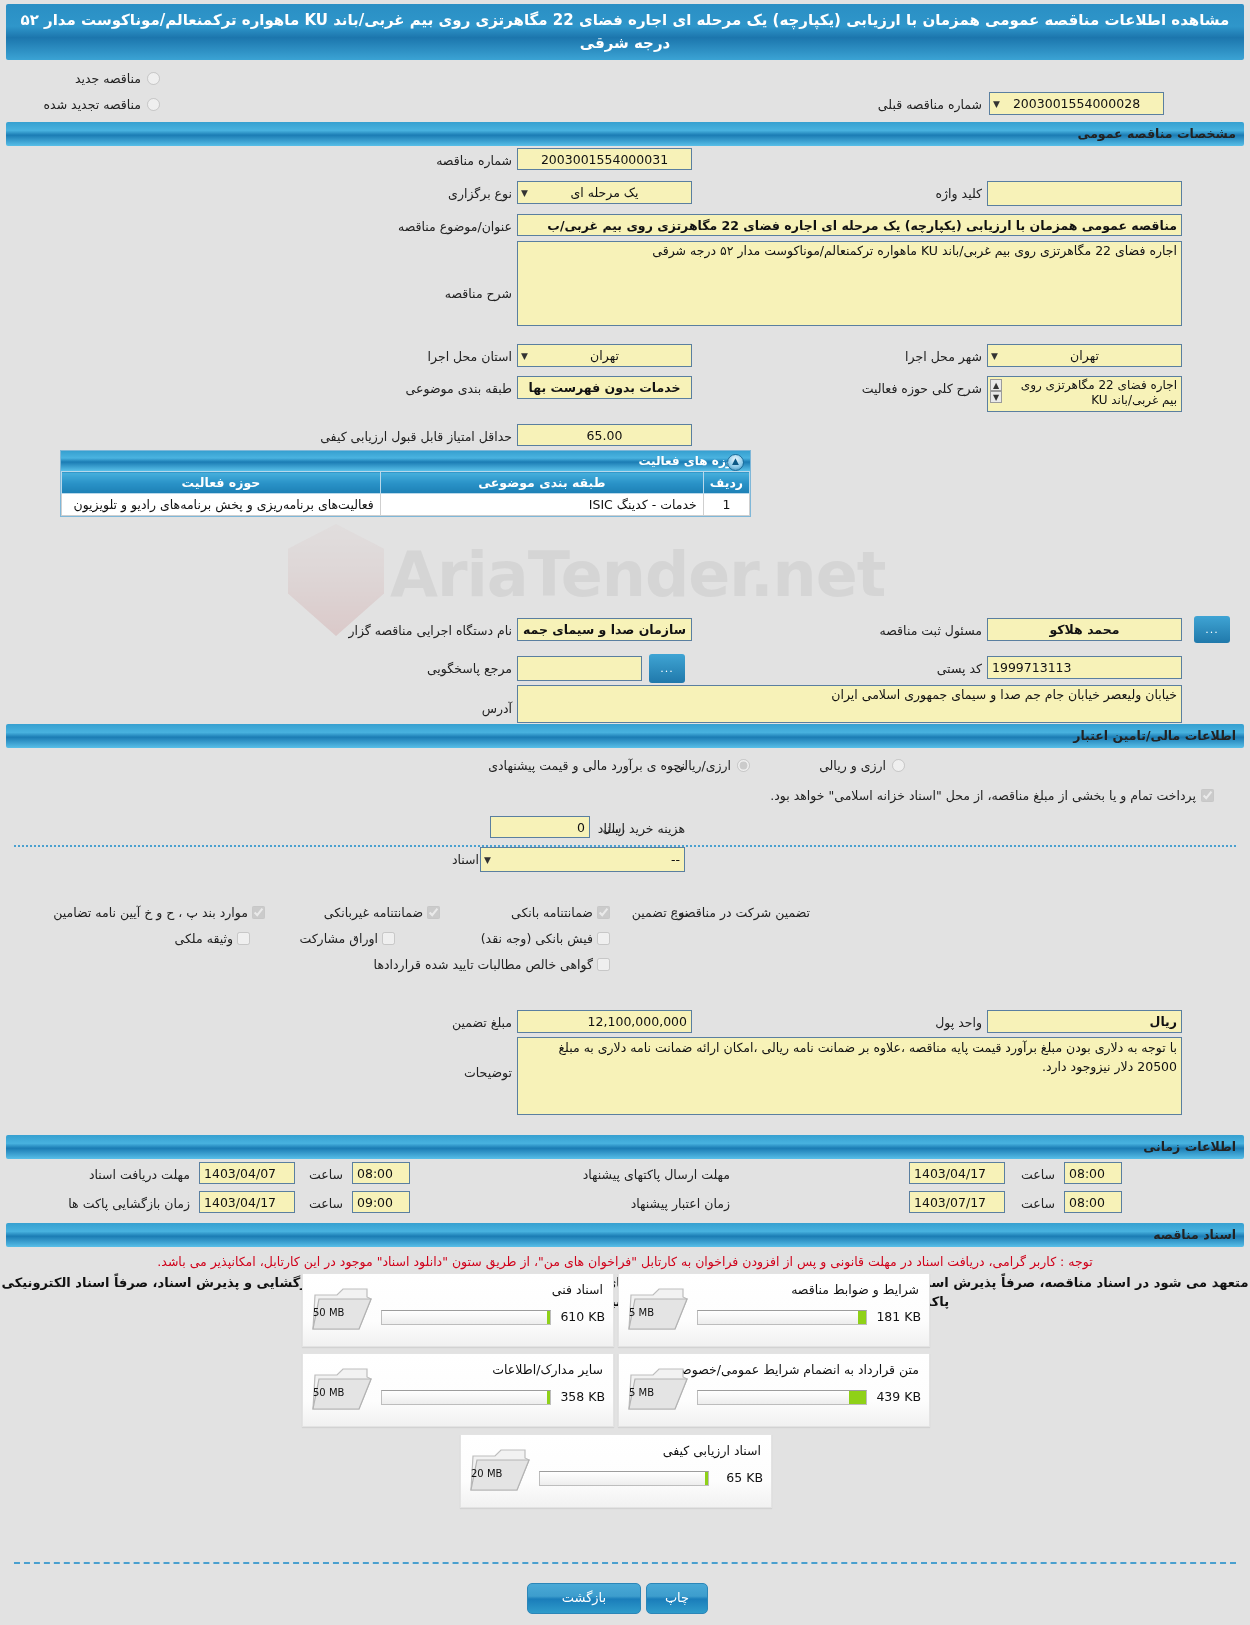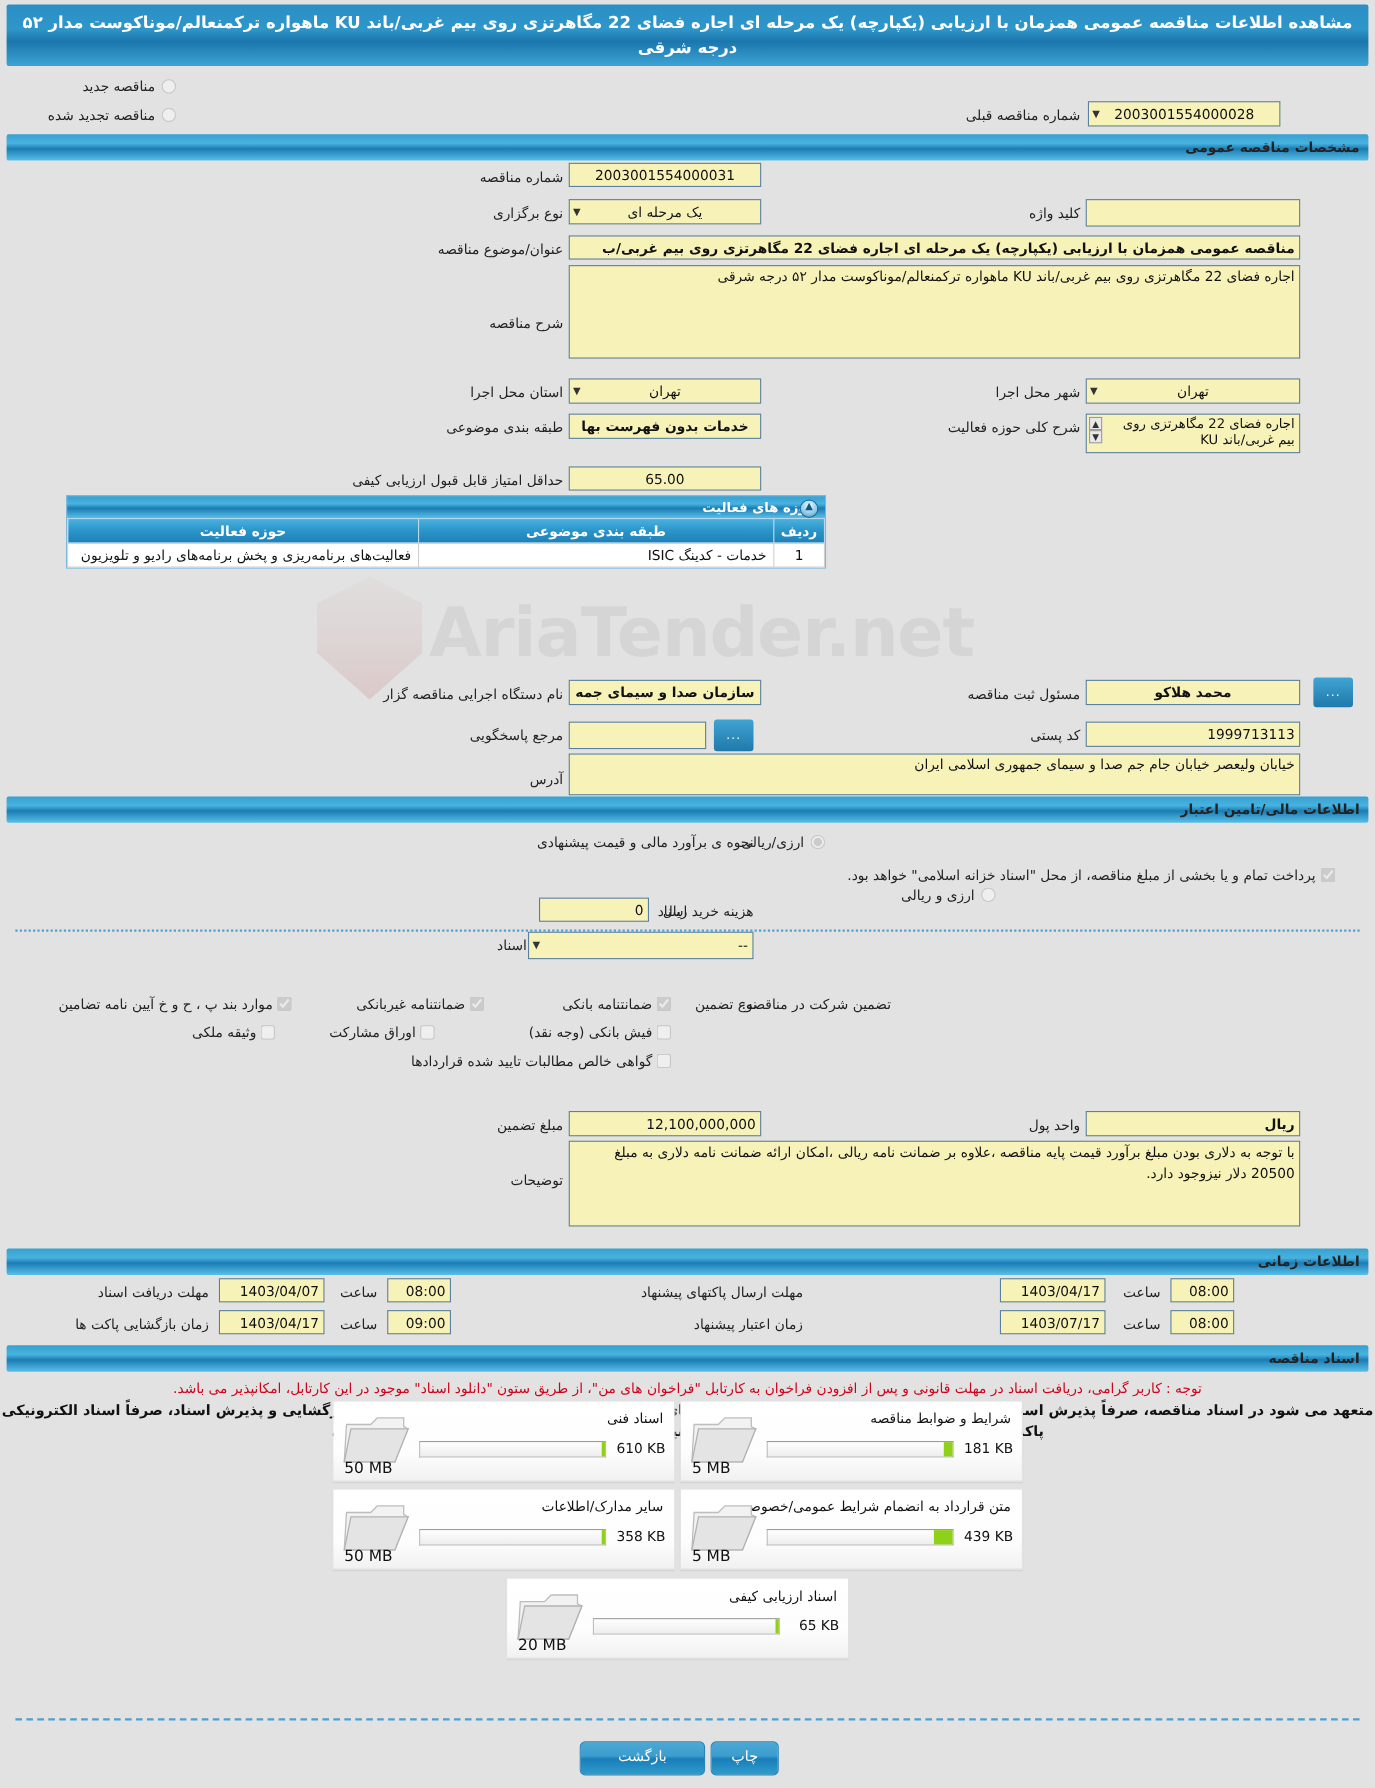--- a/index.html
+++ b/index.html
@@ -78,21 +78,21 @@
     box-sizing:border-box;
     font-family:"DejaVu Sans","Liberation Sans",sans-serif;
     font-size:12.5px;
     color:#111;
     padding:1px 4px;
     direction:rtl;
     text-align:right;
   }
   .box.center{text-align:center;}
   .box.bold{font-weight:bold;}
-  .box.num{direction:ltr;text-align:right;}
+  .box.num{direction:ltr;text-align:left;}
   .sel{position:relative;}
   .sel .caret{
     position:absolute;left:3px;top:50%;transform:translateY(-50%);
     font-size:9px;color:#333;
   }
   .spin{position:absolute;left:2px;top:2px;width:12px;height:26px;}
   .spin div{
     width:12px;height:12px;line-height:11px;text-align:center;font-size:8px;
     background:#e9e9e9;border:1px solid #9b9b9b;color:#333;box-sizing:border-box;
   }
@@ -169,21 +169,21 @@
     background:linear-gradient(180deg,#ffffff 0%,#ededed 100%);
     border:1px solid #bdbdbd;border-top-color:#9d9d9d;
   }
   .fcard .meter i{
     display:block;height:100%;background:#8fd118;
   }
   .fcard .cursize{
     position:absolute;right:8px;top:35px;font-size:12.5px;color:#111;direction:ltr;
   }
   .fcard .maxsize{
-    position:absolute;left:10px;top:53px;font-size:14px;color:#111;direction:ltr;
+    position:absolute;left:10px;top:33px;font-size:10px;color:#111;direction:ltr;
   }
 
   
   .fbtn{
     position:absolute;z-index:2;
     background:linear-gradient(180deg,#4aa9d6 0%,#3d9dcd 42%,#1a7dba 52%,#2f9ccb 100%);
     color:#fff;border:1px solid #2b86b8;border-radius:5px;
     font-size:13px;font-weight:normal;text-align:center;cursor:pointer;
     font-family:"DejaVu Sans","Liberation Sans",sans-serif;
   }
@@ -323,21 +323,21 @@
   <div class="sec-head">
     <span class="lbl">اطلاعات مالی/تامین اعتبار</span>
   </div>
 
   <div class="field-row" style="position:relative;height:135px;">
     <div class="lbl" style="position:absolute;top:10px;right:565px;">نحوه ی برآورد مالی و قیمت پیشنهادی</div>
     <div class="radio-line" style="top:10px;right:500px;">
       <input type="radio" name="estype" checked="" disabled="" style="">
       <span>ارزی/ریالی</span>
     </div>
-    <div class="radio-line" style="top:10px;right:345px;margin-top:48px;">
+    <div class="radio-line" style="top:10px;right:345px;">
       <input type="radio" name="estype" disabled="" style="">
       <span>ارزی و ریالی</span>
     </div>
 
     <div style="position:absolute;top:40px;right:36px;display:flex;align-items:center;gap:5px;">
       <input type="checkbox" checked="" disabled="" style="">
       <span class="lbl">پرداخت تمام و یا بخشی از مبلغ مناقصه، از محل "اسناد خزانه اسلامی" خواهد بود.</span>
     </div>
 
     <div class="lbl" style="position:absolute;top:73px;right:565px;">هزینه خرید اسناد</div>

